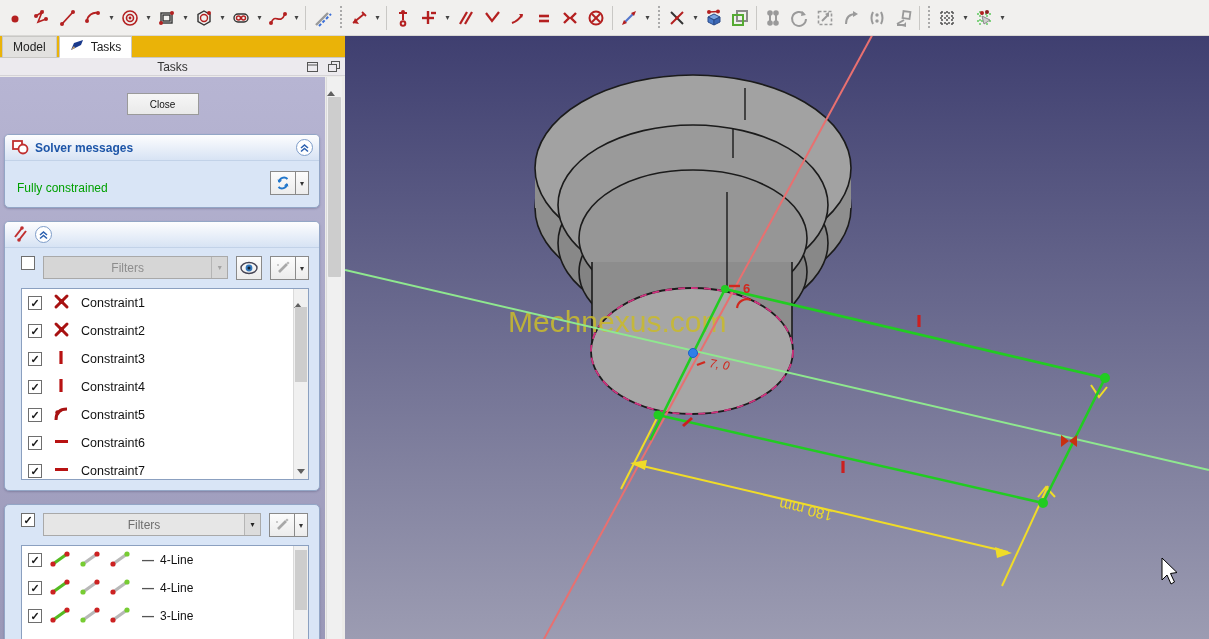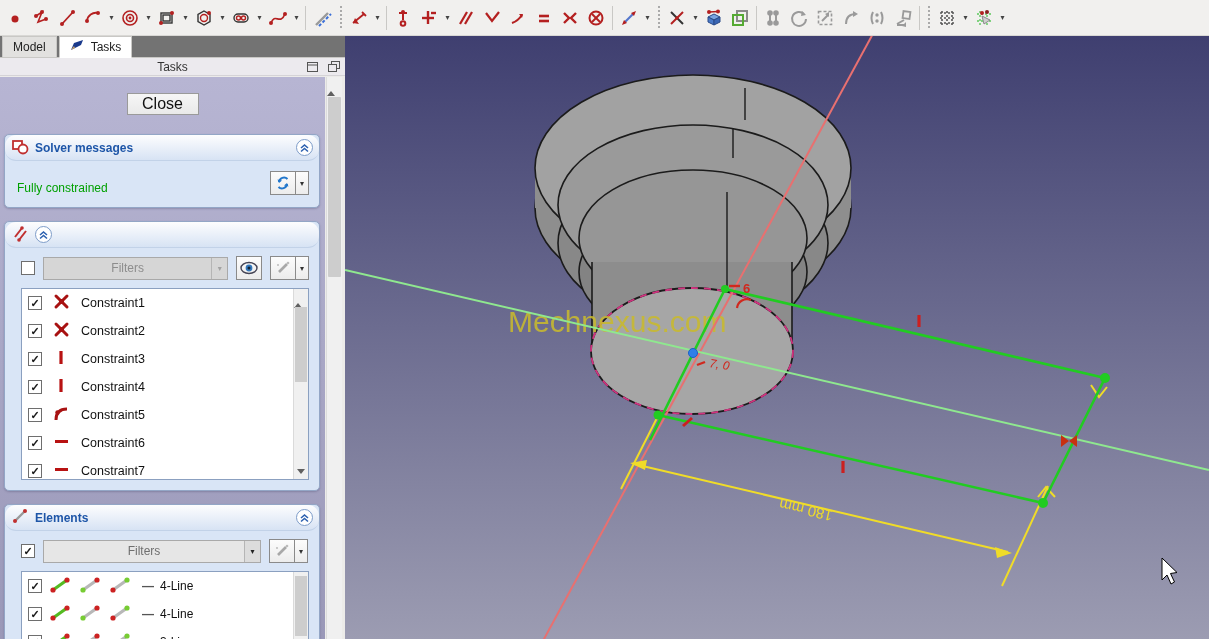--- a/index.html
+++ b/index.html
@@ -14,60 +14,60 @@
     border-radius:3px; flex:0 0 auto; }
   .tb-caret { width:11px; height:28px; display:flex; align-items:center; justify-content:center;
     font-size:8px; color:#444; flex:0 0 auto; }
   .tb-sep { width:1px; height:24px; background:#c9c8c5; margin:0 3px; flex:0 0 auto; }
   .tb-grip { width:5px; height:24px; margin:0 3px; flex:0 0 auto;
     background-image:repeating-linear-gradient(#aaa 0 2px, transparent 2px 4px);
     background-size:2px 100%; background-repeat:no-repeat; background-position:center; }
 
   
   .left-col { position:absolute; left:0; top:36px; width:345px; height:603px; background:#ecebe9; }
-  .tabs { height:22px; display:flex; align-items:center; border-bottom:1px solid #c9c8c5; background:#737373; }
+  .tabs { height:22px; display:flex; align-items:center; border-bottom:1px solid #c9c8c5; background:#eab308; }
   .tab { padding:3px 10px 3px 10px; border:1px solid #c9c8c5; border-bottom:none; margin-left:2px;
     background:#e2e1df; color:#222; height:21px; display:flex; gap:5px; align-items:center; }
   .tab.active { background:#ffffff; height:22px; margin-bottom:-1px; border-bottom:1px solid #fff; }
   .panel-title { height:18px; background:#eceaee; border-bottom:1px solid #d5d3d7;
     display:flex; align-items:center; justify-content:center; position:relative; color:#333; }
   .pt-btns { position:absolute; right:4px; top:2px; display:flex; gap:8px; }
   .pt-btn { width:14px; height:13px; display:flex; align-items:center; justify-content:center; }
 
   .panel-scroll { position:absolute; left:0; top:41px; width:325px; height:562px;
     background:linear-gradient(180deg,#b7b5d3,#9a98b8); overflow:hidden; }
   .vscroll { position:absolute; right:3px; top:41px; width:16px; height:562px;
     background:#f0f0f0; border-left:1px solid #dcdcdc; }
   .vthumb { position:absolute; left:1px; width:13px; background:#cdcdcd; border-radius:1px; }
   .arr { width:0; height:0; border-left:4px solid transparent; border-right:4px solid transparent; margin:0 auto; }
   .arr.up { border-bottom:5px solid #606060; margin-top:7px; }
   .arr.down { border-top:5px solid #606060; }
 
   .close-row { padding-top:16px; height:57px; text-align:center; }
   .btn-close { width:72px; height:22px; background:linear-gradient(#f6f6f6,#e9e9e9);
-    border:1px solid #9a9a9a; color:#111; font-size:16px; }
+    border:1px solid #9a9a9a; color:#111; font-size:10px; }
 
   .section { margin:0 5px 13px 4px; border:1px solid #93a6c6; border-radius:5px;
     background:#d9e5f6; overflow:hidden; box-shadow:0 1px 2px rgba(40,40,80,.25); }
   .sec-head { height:26px; background:linear-gradient(#fdfdfe,#d7e3f4);
-    border-bottom:1px solid #c2d2e8; display:flex; align-items:center; padding:0 6px; gap:6px;border-radius:11px; }
+    border-bottom:1px solid #c2d2e8; display:flex; align-items:center; padding:0 6px; gap:6px; }
   .sec-title { color:#1e56a8; font-weight:bold; flex:1; }
   .collapse { width:17px; height:17px; border:1px solid #7d9cc8; border-radius:50%;
     background:#fff; display:flex; align-items:center; justify-content:center; }
 
   .solver-body { padding:10px 10px 12px 12px; display:flex; align-items:flex-end; }
   .status-ok { color:#00a000; flex:1; }
   .mini-split { display:flex; height:24px; }
   .mini-btn { width:26px; border:1px solid #8a8a8a; background:linear-gradient(#fcfcfc,#ececec);
     display:flex; align-items:center; justify-content:center; }
   .mini-arrow { width:13px; border:1px solid #8a8a8a; border-left:none;
     background:linear-gradient(#fcfcfc,#ececec); display:flex; align-items:center; justify-content:center;
     font-size:8px; color:#333; }
 
-  .filter-row { display:flex; align-items:center; padding:8px 10px 8px 16px; gap:8px; }
+  .filter-row { display:flex; padding:8px 10px 8px 16px; gap:8px; }
   .cb { width:14px; height:14px; background:#fff; border:1px solid #6e6e6e;
     display:flex; align-items:center; justify-content:center; font-size:11px; font-weight:bold; color:#1a1a1a; flex:0 0 auto; }
   .combo { height:23px; display:flex; align-items:center; border:1px solid #a9a9a9; background:#d6d6d6; }
   .combo .txt { flex:1; text-align:center; color:#8d8d8d; }
   .combo .drop { width:16px; align-self:stretch; border-left:1px solid #b5b5b5;
     display:flex; align-items:center; justify-content:center; font-size:8px; color:#a2a2a2; }
   .combo.enabled { background:#e6e6e6; }
   .combo.enabled .txt { color:#6f6f6f; }
   .combo.enabled .drop { color:#222; background:#dcdcdc; }
 
@@ -497,34 +497,20 @@
         </div>
         <div class="inner-scroll">
           <span class="arr up" style="margin-top:5px"></span>
           <span class="ithumb" style="top:18px; height:75px"></span>
           <span class="arr down" style="position:absolute; bottom:5px; left:3px"></span>
         </div>
       </div>
     </div>
 
     <div class="section" style="margin-bottom:0; height:300px;">
-      <div class="sec-head">
-        <span><svg width="18" height="18">
-              <line x1="4" y1="14" x2="14" y2="4" stroke="#9a9a9a" stroke-width="2.4"></line>
-              <circle cx="4" cy="14" r="2" fill="#c03030"></circle>
-              <circle cx="14" cy="4" r="2" fill="#c03030"></circle>
-            </svg></span>
-        <span class="sec-title">Elements</span>
-        <span class="collapse">
-            <svg width="11" height="10" fill="none" stroke="#2e62b0" stroke-width="1.6">
-              <path d="M2 5 L5.5 2 L9 5"></path>
-              <path d="M2 8.5 L5.5 5.5 L9 8.5"></path>
-            </svg>
-          </span>
-      </div>
       <div class="filter-row">
         <span class="cb">✓</span>
         <span class="combo enabled" style="width:218px">
           <span class="txt">Filters</span>
           <span class="drop">▾</span>
         </span>
         <span class="mini-split">
           <span class="mini-btn">
               <svg width="16" height="16">
                 <line x1="4" y1="12" x2="12" y2="4" stroke="#a8a8a8" stroke-width="2.6"></line>

